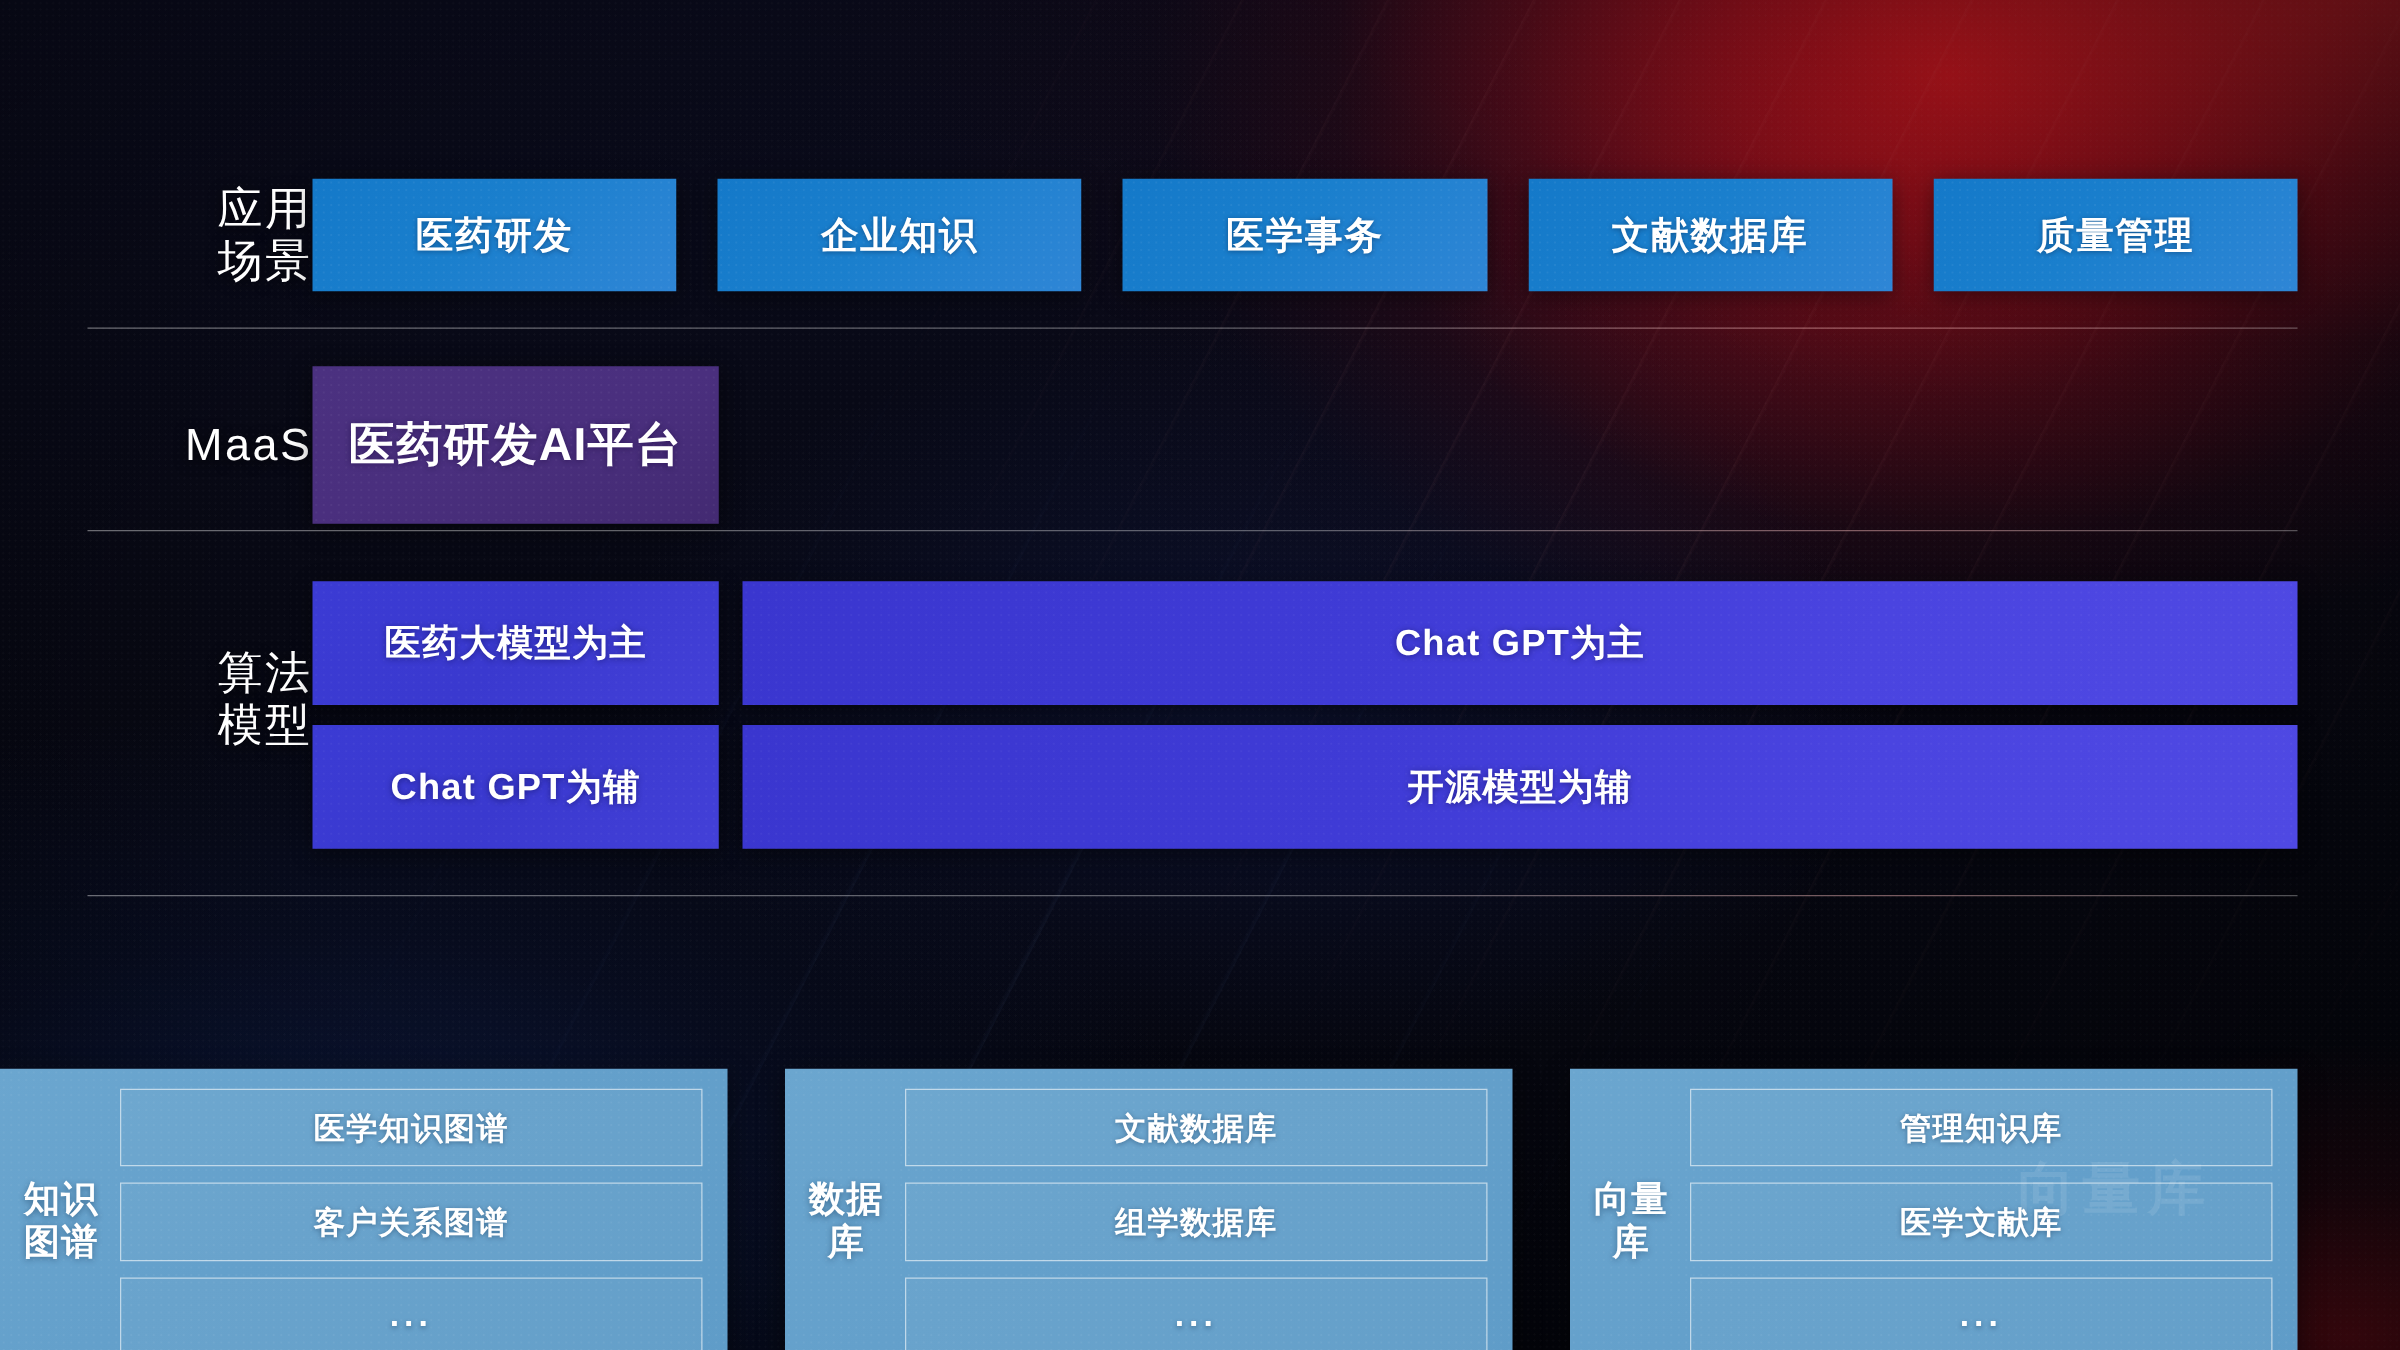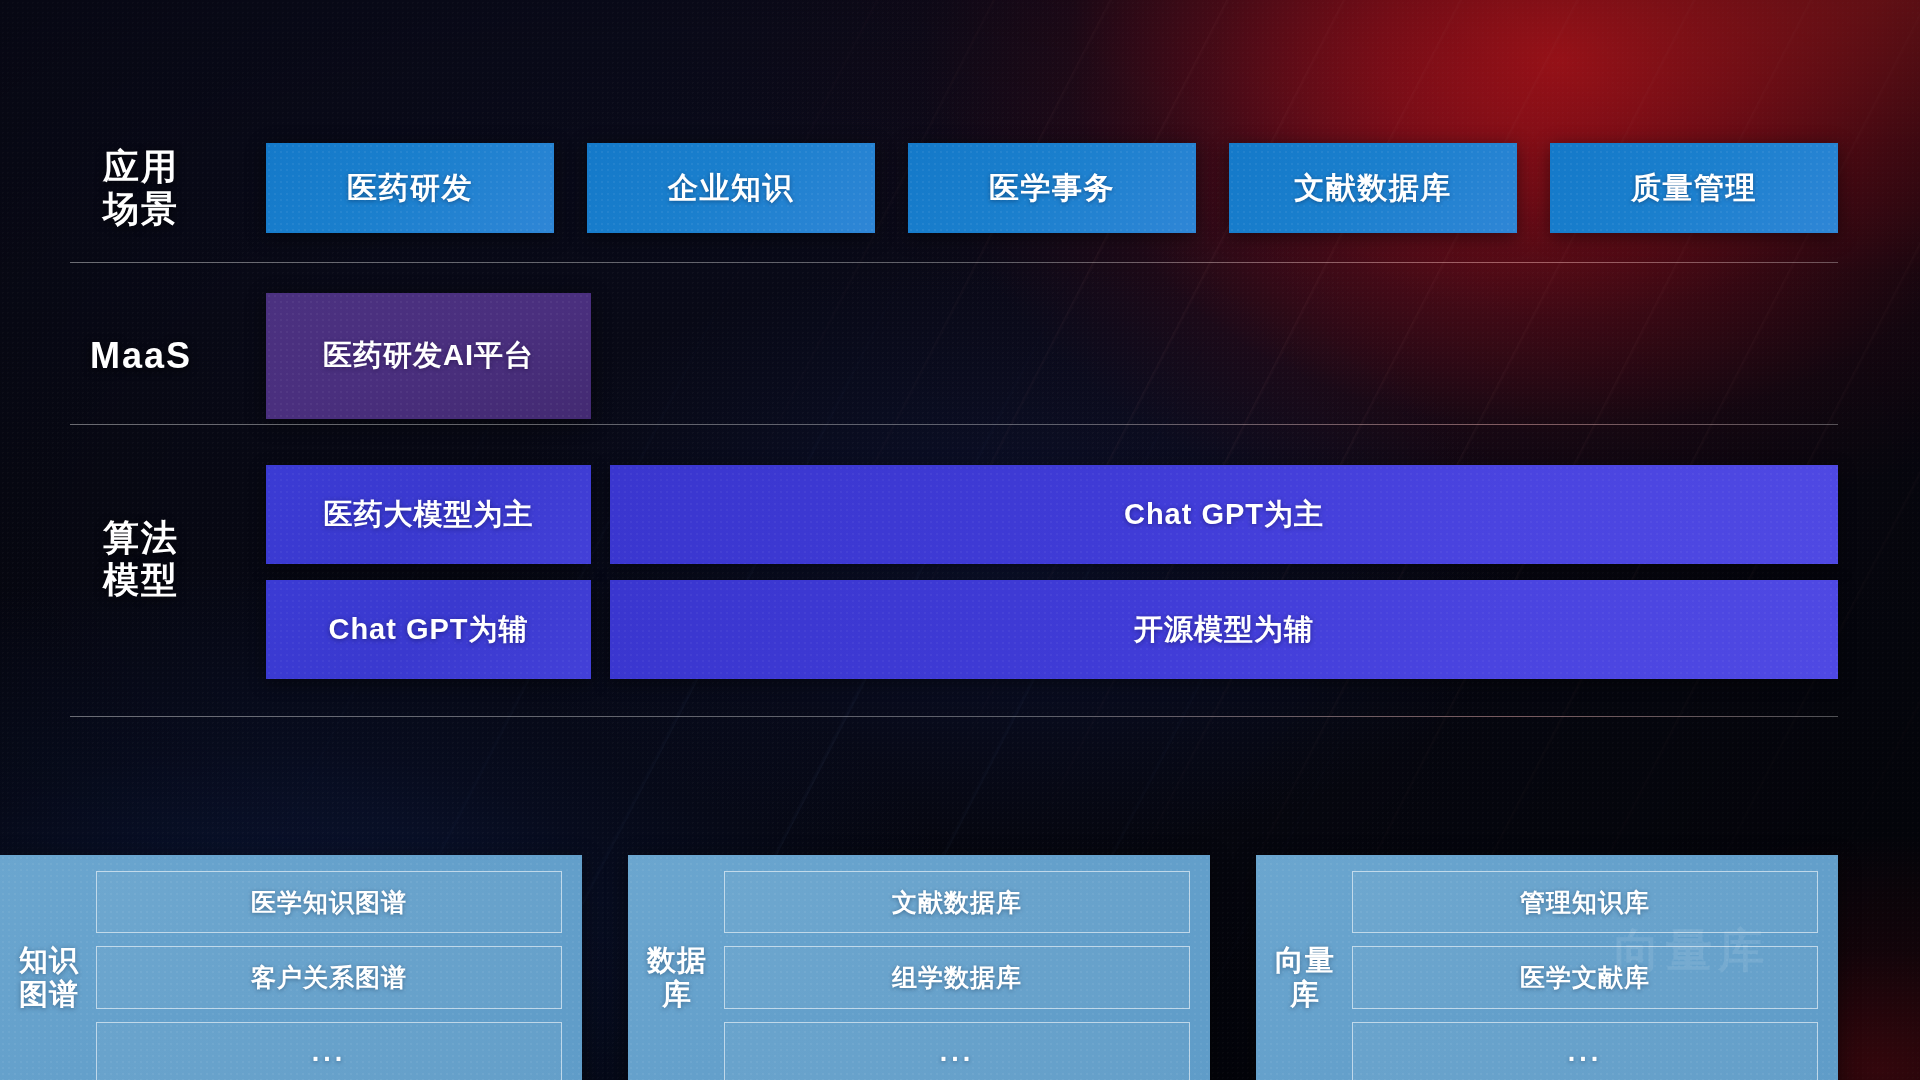--- a/index.html
+++ b/index.html
@@ -114,29 +114,28 @@
     position: absolute;
     left: 0;
     width: 1920px;
     display: flex;
     align-items: center;
   }
 
   .row-label {
     width: 250px;
     flex: 0 0 250px;
-    text-align: center;
+    text-align: right;
     color: #ffffff;
     font-size: 36px;
-    font-weight: 700;
+    font-weight: 400;
     line-height: 1.16;
     letter-spacing: 2px;
     text-shadow: 0 2px 10px rgba(0,0,0,0.75);
     white-space: pre-line;
-    padding-left: 16px;
   }
 
   .row-body {
     flex: 1;
     display: flex;
     padding-right: 82px;
   }
 
   
   .sep {
@@ -181,21 +180,21 @@
   .app-card > span { position: relative; z-index: 2; text-shadow: 0 1px 4px rgba(0,20,50,0.4); }
 
   
   .maas-row { top: 292px; height: 128px; }
   .maas-body { display: flex; gap: 33px; width: 100%; }
   .maas-left {
     flex: 0 0 325px;
     height: 126px;
     display: flex; align-items: center; justify-content: center;
     background: linear-gradient(160deg, #4b3180 0%, #4a2f7e 50%, #432a72 100%);
-    color: #fff; font-size: 29px; font-weight: 700; letter-spacing: 1px;
+    color: #fff; font-size: 37px; font-weight: 700; letter-spacing: 1px;
     box-shadow: 0 4px 18px rgba(0,0,0,0.45);
     position: relative; overflow: hidden;
   }
   .maas-right {
     flex: 1;
     height: 126px;
     display: flex; align-items: center; justify-content: center;
     background: linear-gradient(100deg,
       #8450e0 0%, #8b52e2 22%, #9a5ce4 48%, #ab62e0 72%, #b967d8 100%);
     color: #fff; font-size: 30px; font-weight: 700; letter-spacing: 1.5px;

